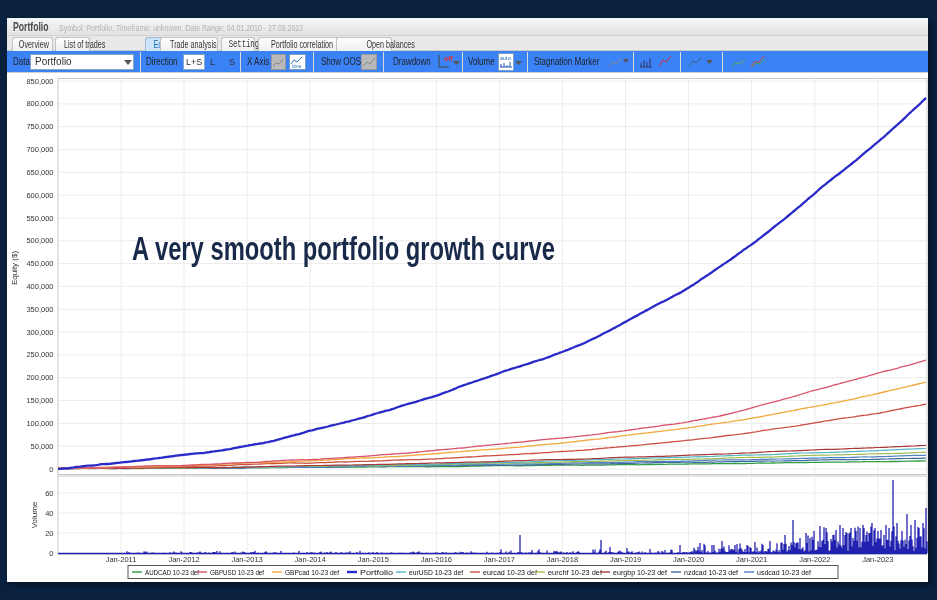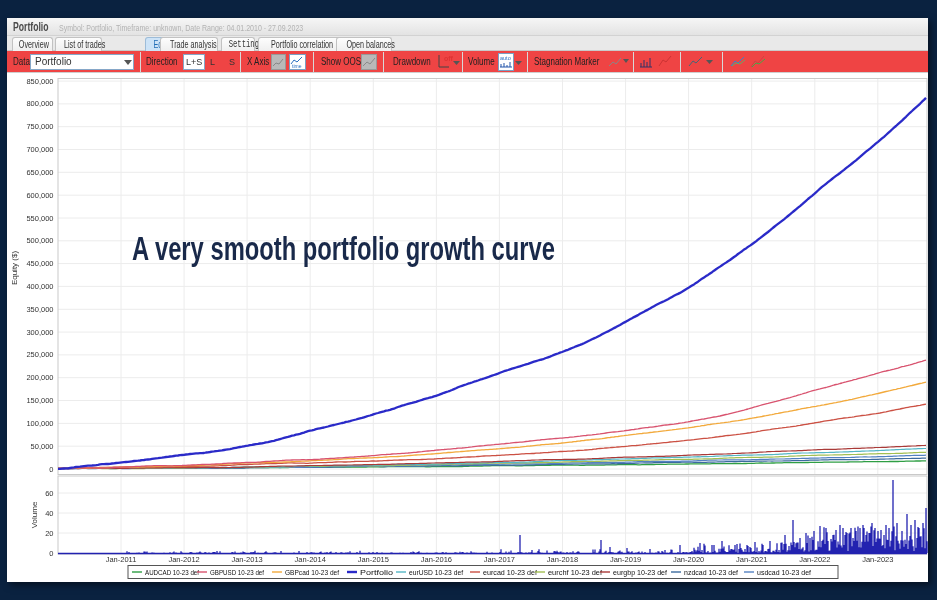--- a/index.html
+++ b/index.html
@@ -3,39 +3,39 @@
 html,body{margin:0;padding:0;}
 body{width:937px;height:600px;background:#0a2240;font-family:"Liberation Sans",sans-serif;overflow:hidden;position:relative;}
 .win{position:absolute;left:7px;top:18px;width:921px;height:564px;background:#fff;box-shadow:3px 3px 7px rgba(0,0,0,.5);}
 .titlebar{position:absolute;left:0;top:0;width:100%;height:18px;background:linear-gradient(#f6f6f6,#e3e3e3);border-bottom:1px solid #d2d2d2;box-sizing:border-box;}
 .title{position:absolute;left:6px;top:2px;font-size:12px;font-weight:bold;color:#4a4a4a;transform:scaleX(0.72);transform-origin:left center;}
 .subtitle{position:absolute;left:52px;top:3.5px;font-size:9.5px;color:#b3b3b3;transform:scaleX(0.74);transform-origin:left center;white-space:nowrap;}
 .tabs{position:absolute;left:0;top:18px;width:100%;height:15px;background:#e9e9e9;border-bottom:1px solid #c9c9c9;box-sizing:border-box;}
 .tab{position:absolute;top:1px;height:14px;background:linear-gradient(#fdfdfd,#efefef);border:1px solid #c2c2c2;border-bottom:none;border-radius:3px 3px 0 0;font-size:10px;color:#333;text-align:center;line-height:14px;box-sizing:border-box;white-space:nowrap;overflow:visible;}
 .tab span{display:inline-block;transform:scaleX(0.72);transform-origin:center;}
 .tab.active{background:#cde3f7;color:#1f6cb5;border-color:#9dbcd8;}
-.toolbar{position:absolute;left:0;top:33px;width:100%;height:22px;background:#ef4444;border-bottom:1px solid #cfcfcf;box-sizing:border-box;}
+.toolbar{position:absolute;left:0;top:33px;width:100%;height:22px;background:#3b82f6;border-bottom:1px solid #cfcfcf;box-sizing:border-box;}
 .tl{position:absolute;top:0;height:22px;line-height:22px;font-size:10px;color:#222;transform:scaleX(0.8);transform-origin:left center;white-space:nowrap;}
 .sep{position:absolute;top:1px;height:20px;width:1px;background:#d8d8d8;}
 .chart{position:absolute;left:0;top:55px;width:921px;height:509px;background:#fff;}
 .headline{position:absolute;left:0;top:158.5px;width:673px;text-align:center;font-size:33px;line-height:1;font-weight:bold;color:#19294a;white-space:nowrap;transform:scaleX(0.72);}
 </style></head><body>
 <div class="win">
 <div class="titlebar">
       <span class="title">Portfolio</span>
       <span class="subtitle">Symbol: Portfolio, Timeframe: unknown, Date Range: 04.01.2010 - 27.09.2023</span>
     </div>
 <div class="tabs">
 <div class="tab" style="left:5px;width:41px;text-align:right;"><span>Overview</span></div>
-<div class="tab" style="left:48px;width:47px;"><span>List of trades</span></div>
+<div class="tab" style="left:48px;width:35px;"><span>List of trades</span></div>
 <div class="tab active" style="left:98px;width:52px;margin-left:40px;"><span>Equity chart</span></div>
 <div class="tab" style="left:153px;width:58px;"><span>Trade analysis</span></div>
 <div class="tab" style="left:214px;width:34px;font-family:Liberation Mono, monospace;"><span>Settings</span></div>
 <div class="tab" style="left:251px;width:86px;"><span>Portfolio correlation</span></div>
-<div class="tab" style="left:329px;width:56px;"><span>Open balances</span></div>
+<div class="tab" style="left:329px;width:56px;padding-left:20px;"><span>Open balances</span></div>
 </div>
 <div class="toolbar">
 <span class="tl" style="left:6px;">Data</span>
 <svg class="tlsvg" style="position:absolute;left:23px;top:3px;" width="104" height="16">
         <rect x="0.5" y="0.5" width="103" height="15" fill="#fff" stroke="#86a7c8"></rect>
         <text x="5" y="11" font-size="10" fill="#333">Portfolio</text>
         <path d="M94 6l4 5 4-5z" fill="#555"></path>
       </svg>
 <div class="sep" style="left:133px;"></div>
 <span class="tl" style="left:139px;">Direction</span>

